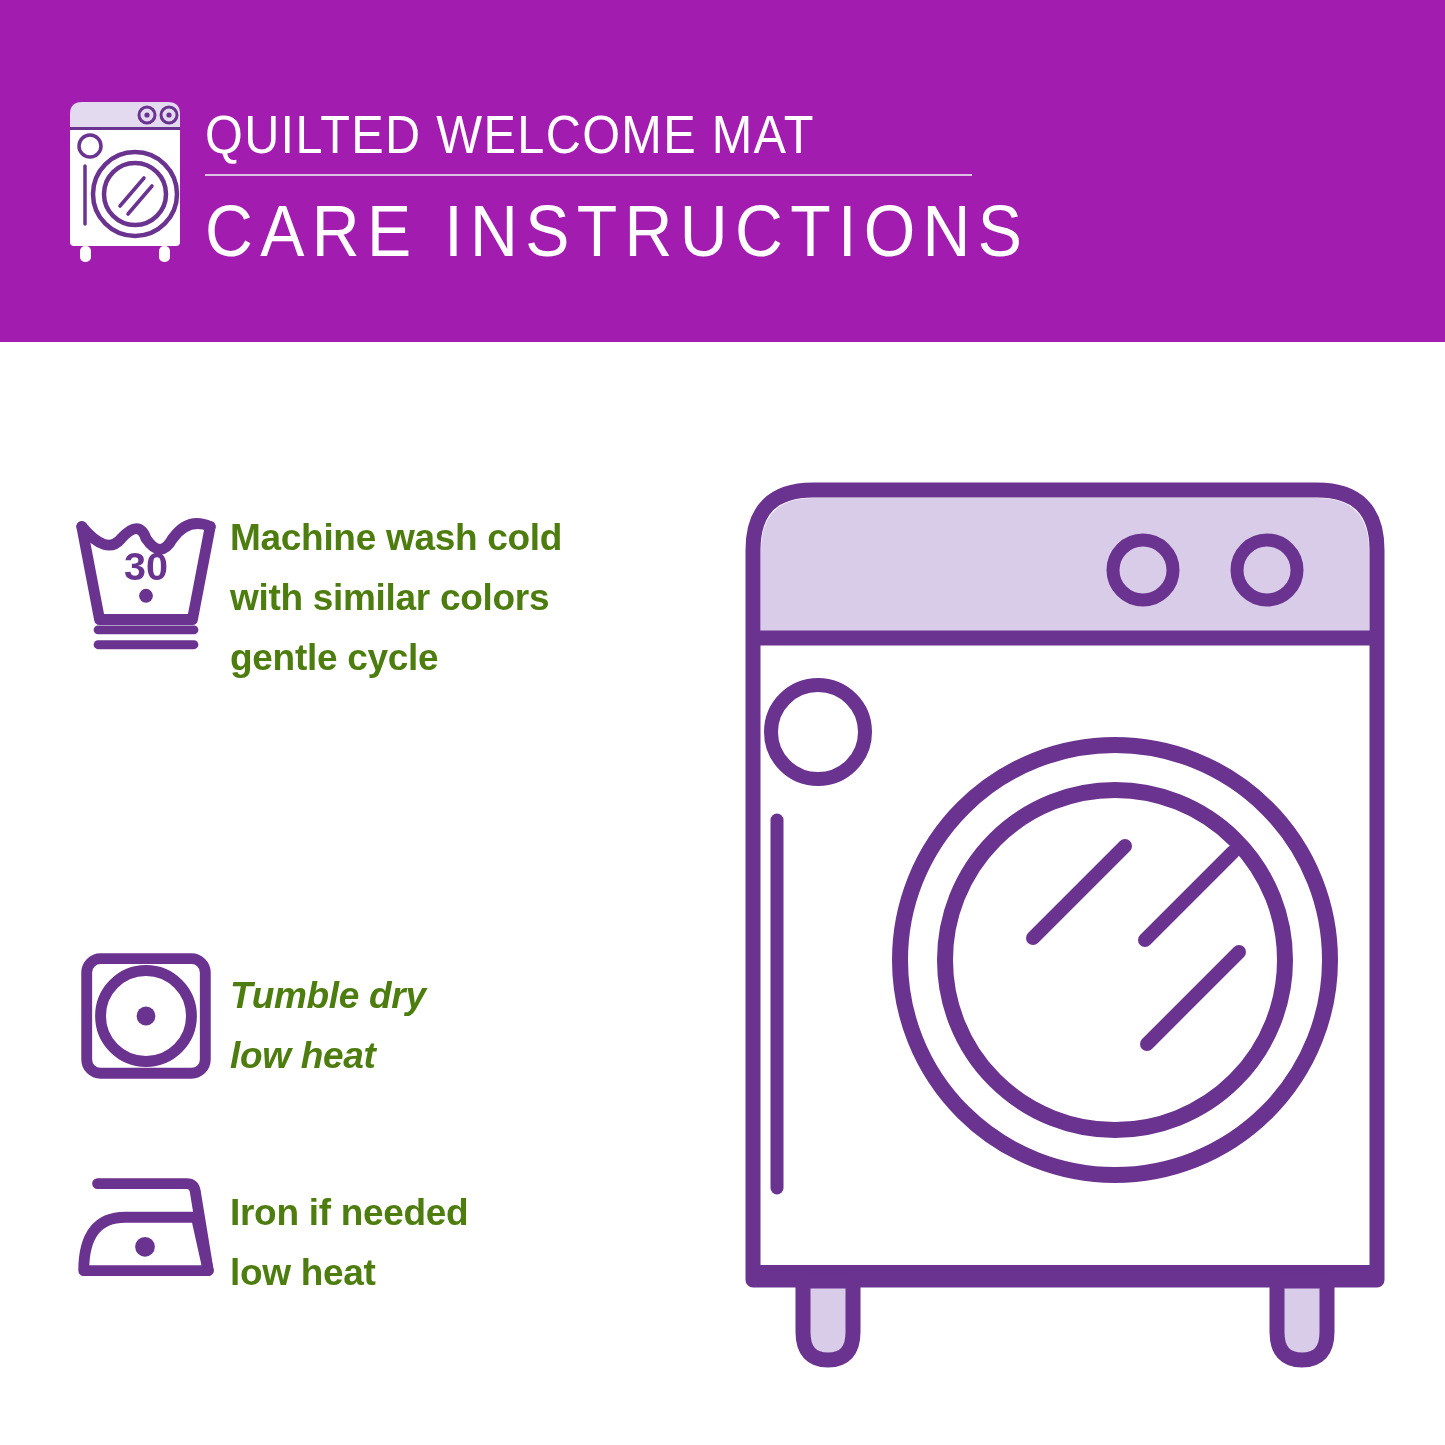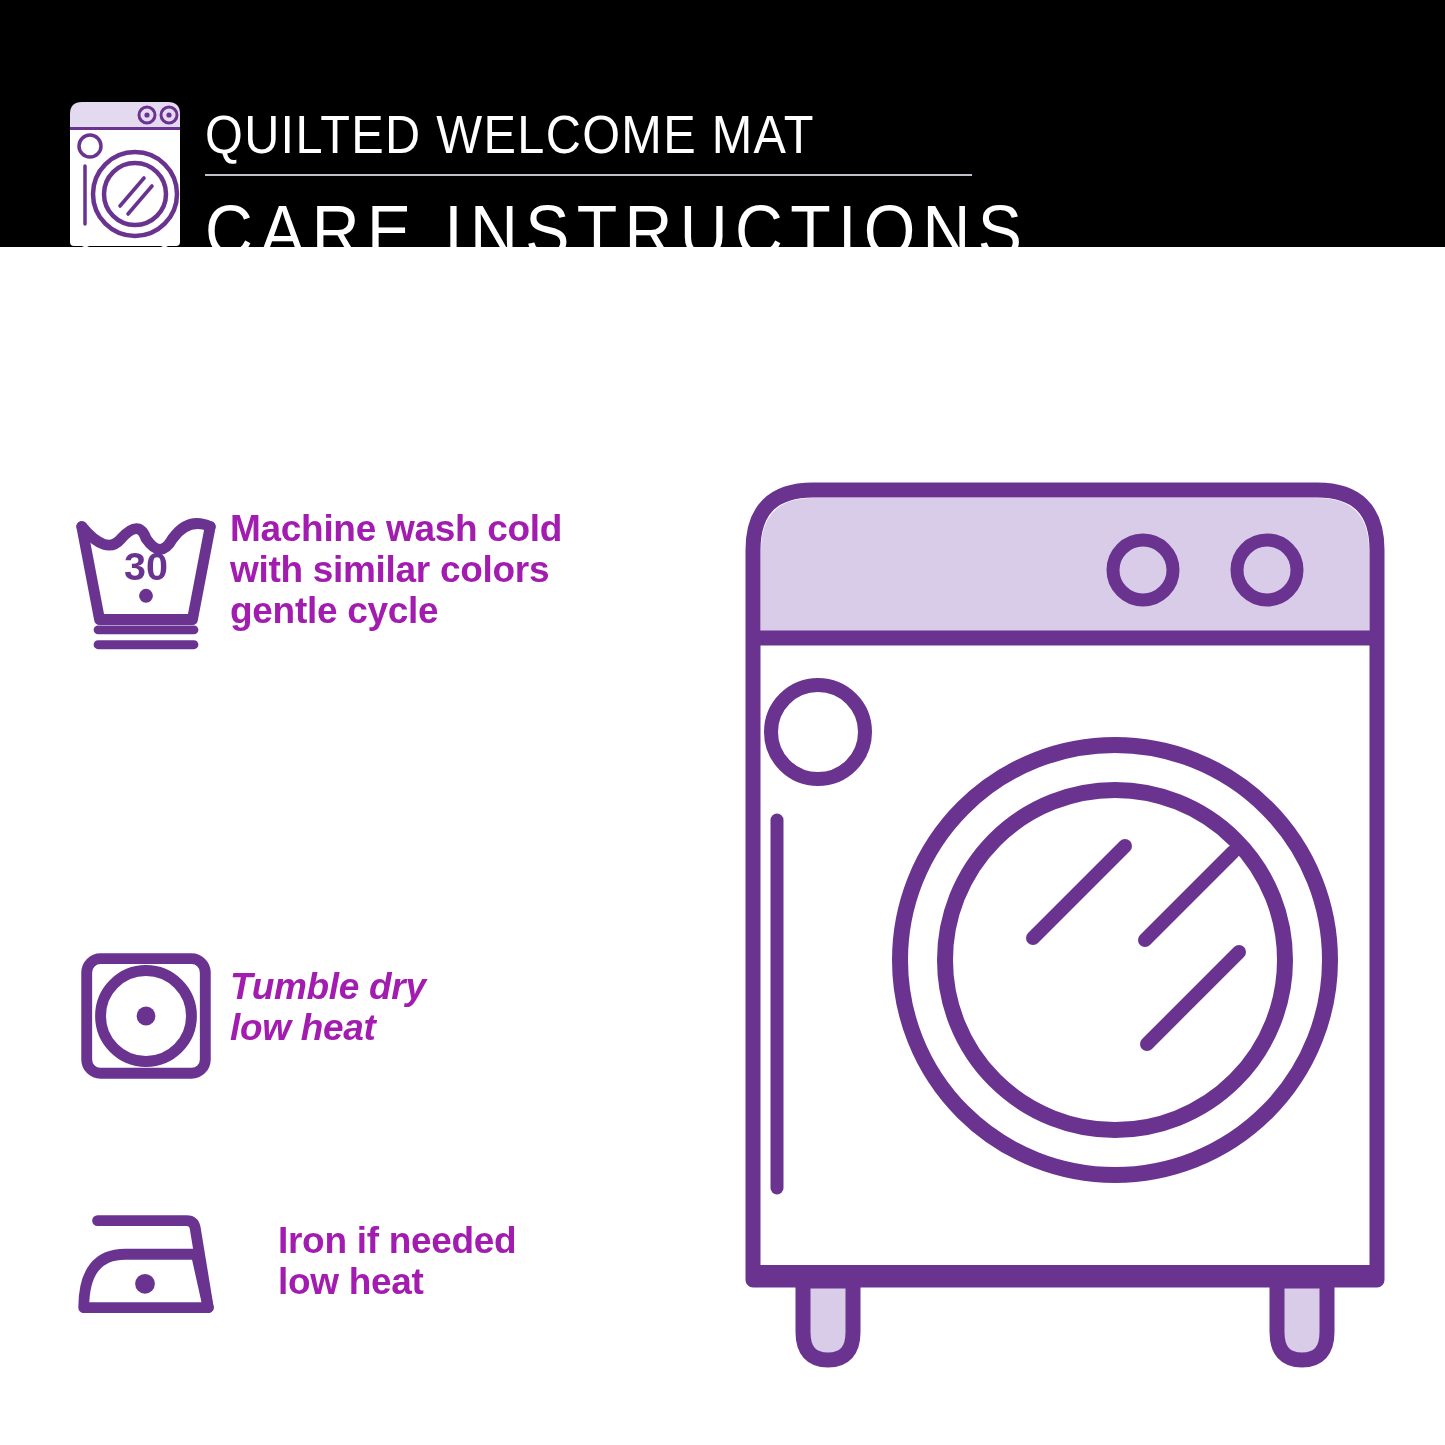--- a/index.html
+++ b/index.html
@@ -14,22 +14,22 @@
     overflow: hidden;
     position: relative;
   }
 
   
   .header {
     position: absolute;
     left: 0;
     top: 0;
     width: 1445px;
-    height: 247px;
-    background: #000000;
+    height: 342px;
+    background: #a21caf;
     box-sizing: border-box;
   }
   .header-logo {
     position: absolute;
     left: 62px;
     top: 96px;
     width: 128px;
     height: 166px;
   }
   .header-text {
@@ -80,35 +80,35 @@
   .care-row {
     position: absolute;
     left: 62px;
     width: 620px;
     display: flex;
     align-items: flex-start;
   }
   .care-row-0 { top: 160px; }
   .care-row-1 { top: 382px; }
   .care-row-2 { top: 598px; }
-  .care-row-3 { top: 854px; gap: 48px; }
+  .care-row-3 { top: 817px; }
 
   .care-icon {
     width: 168px;
     flex: 0 0 168px;
     display: flex;
     align-items: flex-start;
     justify-content: center;
   }
   .care-text {
     flex: 1 1 auto;
-    color: #a21caf;
+    color: #4d7c0f;
     font-size: 37px;
     font-weight: 700;
-    line-height: 41px;
+    line-height: 60px;
     letter-spacing: -0.3px;
     padding-top: 2px;
     white-space: pre-line;
   }
   .care-row-0 .care-text { padding-top: 6px; }
   .care-row-1 .care-text { padding-top: 26px; }
   .care-row-2 .care-text { padding-top: 26px; font-style: italic; }
   .care-row-3 .care-text { padding-top: 24px; }
 
   

